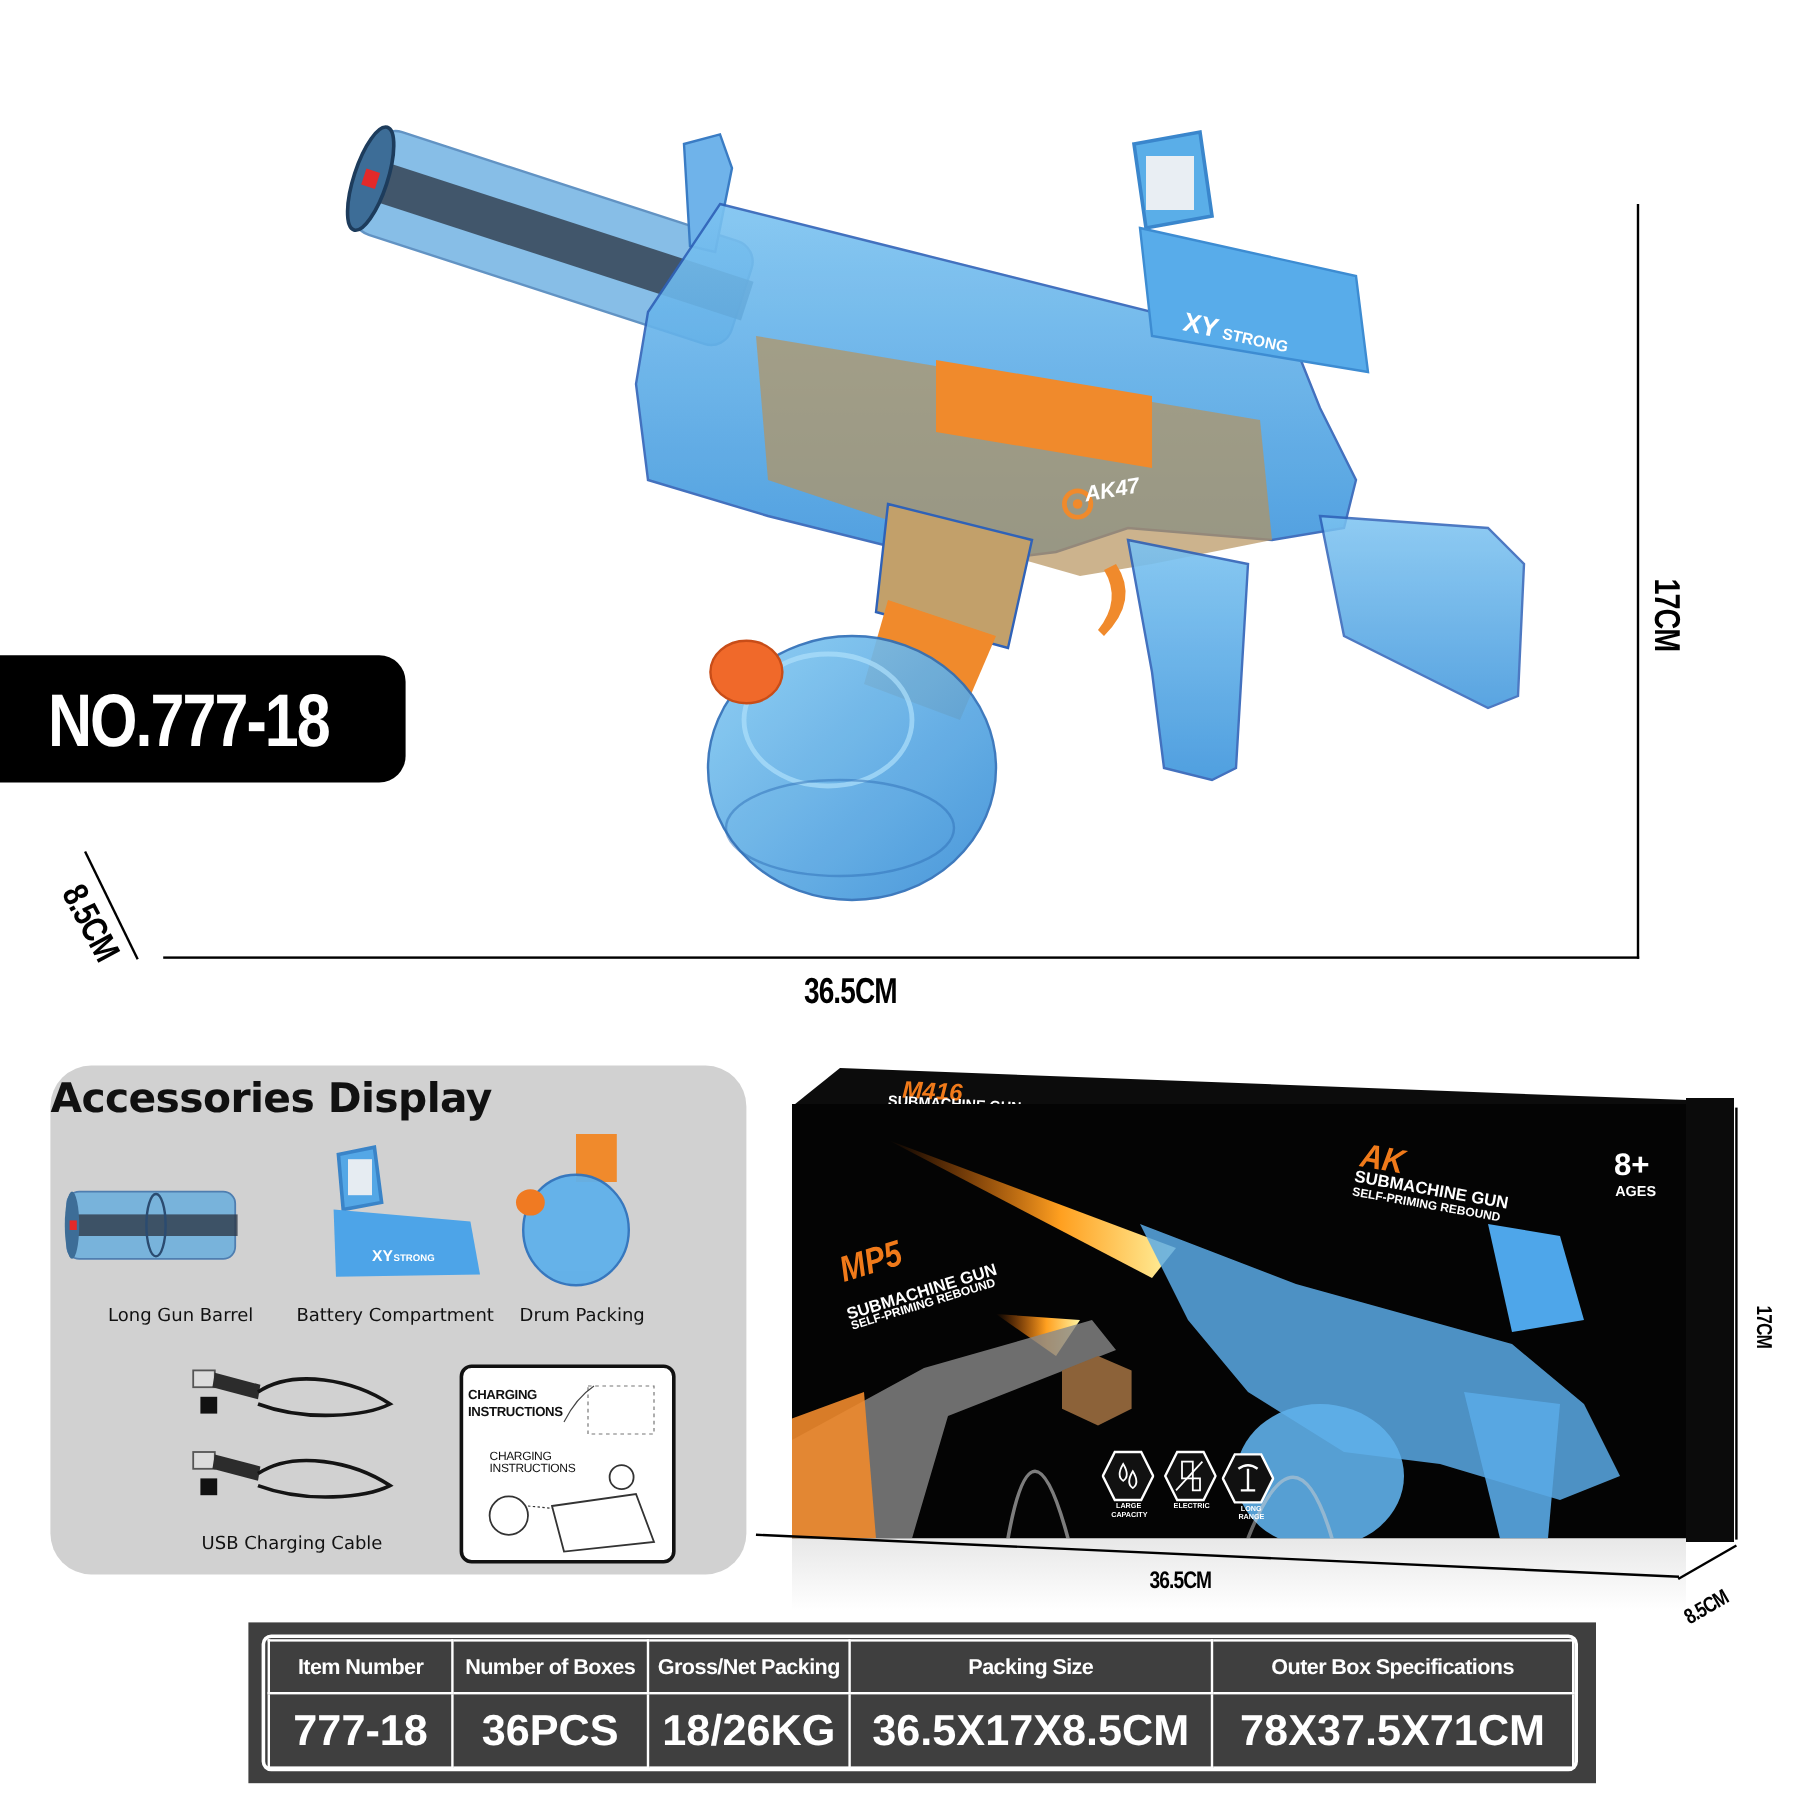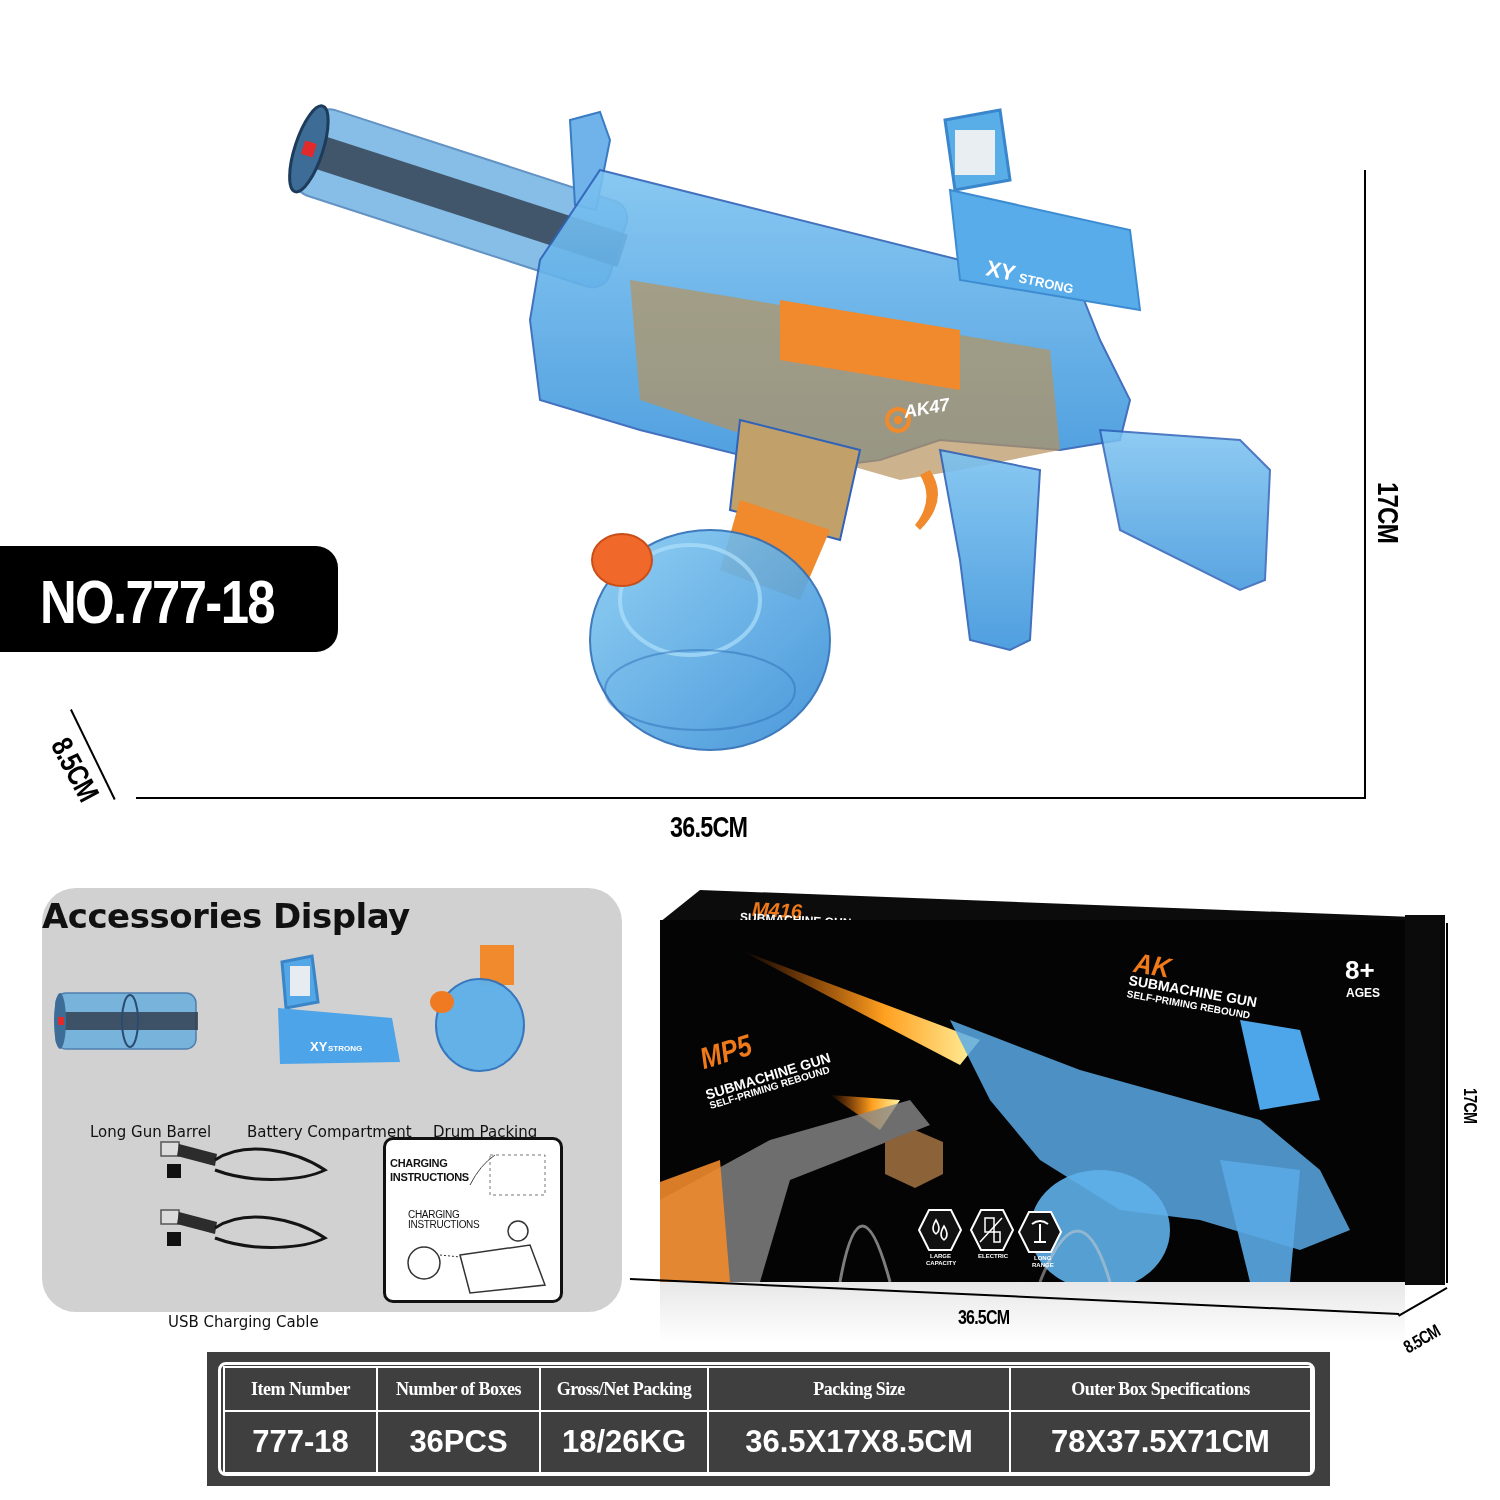--- a/index.html
+++ b/index.html
@@ -13,38 +13,38 @@
   
   .dim-line { background: #000; }
   .dim-label { color: #000; font-weight: 700; font-size: 30px; white-space: nowrap; letter-spacing: -1px; }
 
   
   .gun-svg { left: 280px; top: 100px; }
 
   
   .acc-panel { left: 42px; top: 888px; width: 580px; height: 424px; background: #d1d1d1; border-radius: 34px; }
   .acc-title { left: 42px; top: 896px; width: 580px; text-align: left; font-size: 34px; font-weight: 700; color: #111; font-family: "DejaVu Sans", sans-serif; letter-spacing: -0.5px; }
-  .acc-label { font-size: 15px; color: #111; font-family: "DejaVu Sans", sans-serif; white-space: nowrap; margin-top: 36px; }
+  .acc-label { font-size: 15px; color: #111; font-family: "DejaVu Sans", sans-serif; white-space: nowrap; }
   .instr-card { left: 383px; top: 1137px; width: 180px; height: 166px; background: #fff; border: 3px solid #111; border-radius: 10px; box-sizing: border-box; }
   .instr-t { font-size: 11px; font-weight: 700; color: #111; line-height: 13px; letter-spacing: -0.3px; }
 
   
   .box-front { left: 660px; top: 920px; width: 745px; height: 362px; background: #040404; }
   .box-top { left: 660px; top: 890px; width: 780px; height: 32px; }
   .box-side { left: 1405px; top: 915px; width: 40px; height: 370px; background: #0b0b0b; }
   .box-txt-orange { color: #f07a1a; font-weight: 700; font-style: italic; white-space: nowrap; }
   .box-txt-white { color: #fff; font-weight: 700; white-space: nowrap; }
 
   
   .spec-wrap { left: 207px; top: 1352px; width: 1123px; height: 134px; background: #3f3f3f; }
   .spec-inner { left: 218px; top: 1362px; width: 1097px; height: 114px; border: 3px solid #fff; border-radius: 8px; box-sizing: border-box; }
   table.spec { position: absolute; left: 223px; top: 1366px; width: 1087px; height: 106px; border-collapse: collapse; table-layout: fixed; }
   table.spec td { border: 2px solid #ffffff; color: #fff; text-align: center; padding: 0; background: #3f3f3f; }
-  table.spec tr.hdr td { height: 42px; font-size: 18px; font-weight: 700; font-family: Liberation Serif, serif; letter-spacing: -0.5px; }
-  table.spec tr.val td { height: 60px; font-size: 31px; font-weight: 700; letter-spacing: 0px; }
+  table.spec tr.hdr td { height: 42px; font-size: 18px; font-weight: 700; font-family: Liberation Sans, sans-serif; letter-spacing: -0.5px; }
+  table.spec tr.val td { height: 60px; font-size: 36px; font-weight: 700; letter-spacing: 0px; }
 </style>
 </head>
 <body>
 
 <div class="abs badge"></div>
 <div class="abs badge-text">NO.777-18</div>
 
 <svg class="abs gun-svg" width="1000" height="660" viewBox="280 100 1000 660">
   <defs>
     <linearGradient id="blueG" x1="0" y1="0" x2="0" y2="1">

